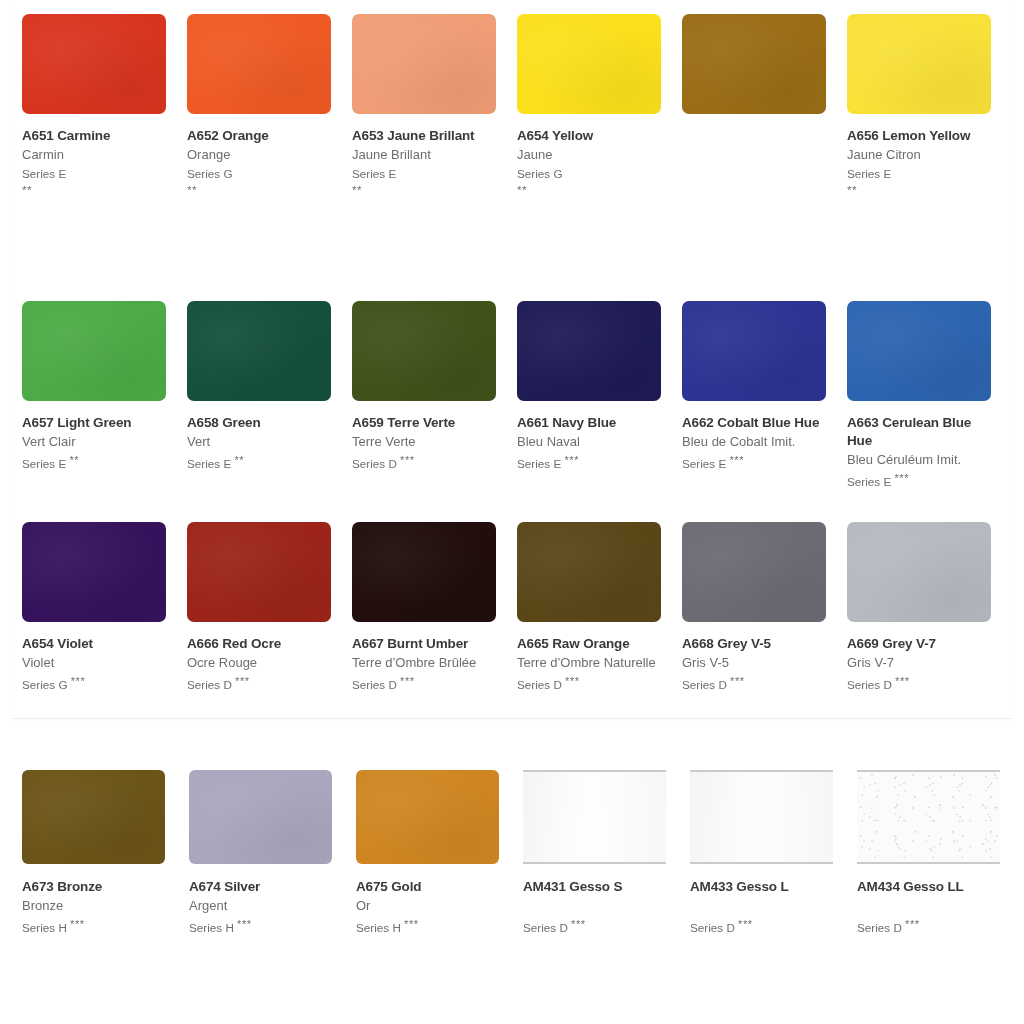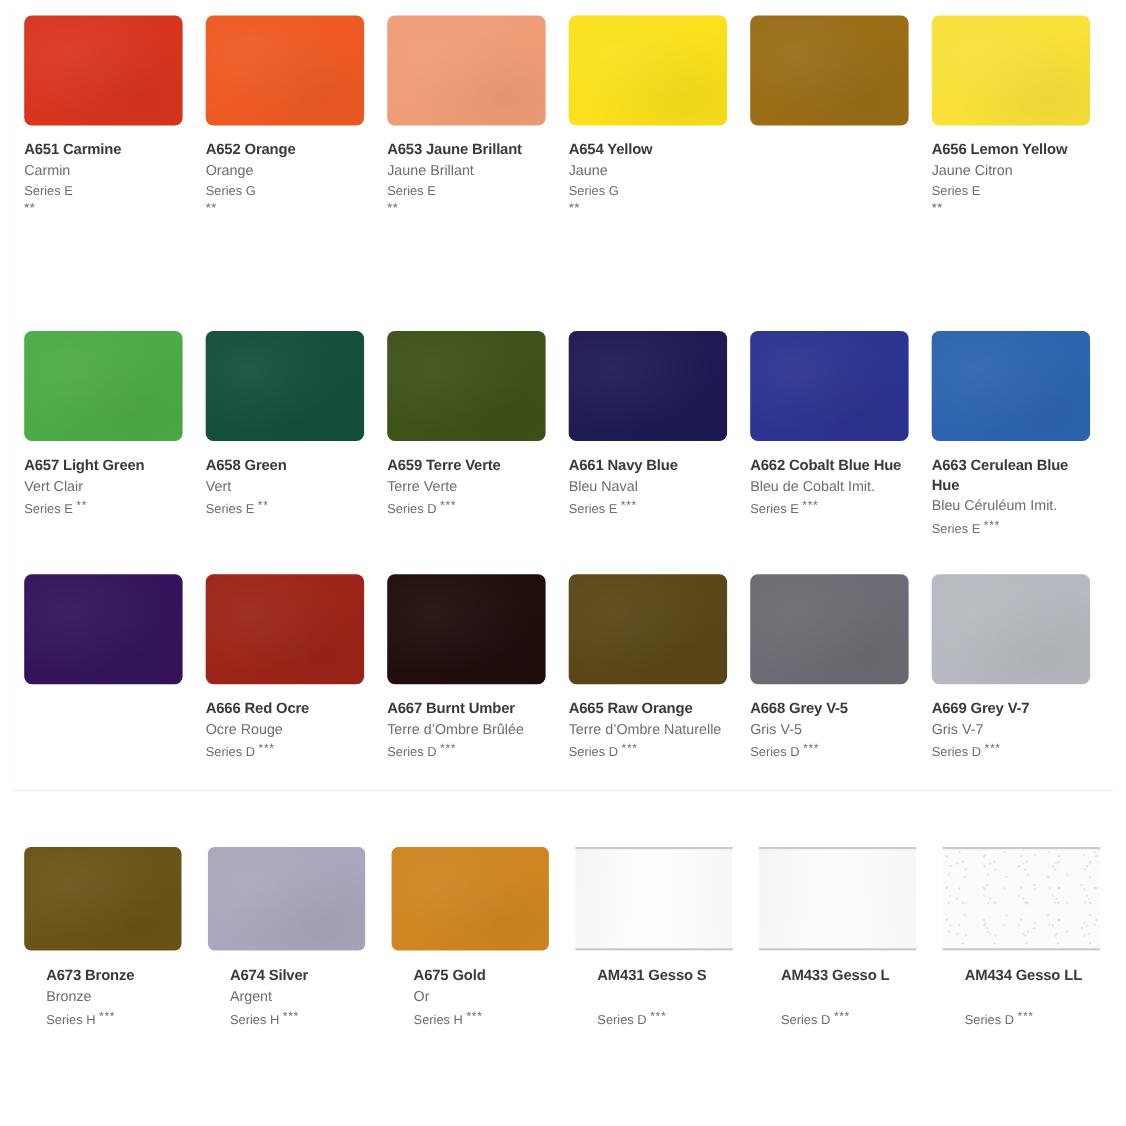--- a/index.html
+++ b/index.html
@@ -127,21 +127,21 @@
     box-sizing: border-box;
     padding-right: 24px;
   }
   .swatch-b {
     width: 143px;
     height: 94px;
     border-radius: 6px;
     position: relative;
     overflow: hidden;
   }
-  .meta-b { padding-top: 14px; margin-left: 20px; }
+  .meta-b { padding-top: 14px; }
 
   
   .gesso {
     background: #fdfdfd;
     border-radius: 0;
     border-top: 2px solid #c9cacc;
     border-bottom: 2px solid #c9cacc;
     box-sizing: border-box;
   }
   .gesso::after { background: none; }
@@ -279,20 +279,25 @@
         <div class="meta">
           <div class="name">A663 Cerulean Blue Hue</div>
           <div class="fr">Bleu Céruléum Imit.</div>
           <div class="series"><span>Series E</span> <span class="stars stars-sup">***</span></div>
         </div>
       </div>
     </div>
   <div class="grid row-a row3">
       <div class="cell">
         <div class="swatch" style="background: rgb(52, 19, 92);"></div>
+        <div class="meta">
+          <div class="name">A654 Violet</div>
+          <div class="fr">Violet</div>
+          <div class="series"><span>Series G</span> <span class="stars stars-sup">***</span></div>
+        </div>
       </div>
       <div class="cell">
         <div class="swatch" style="background: rgb(156, 36, 24);"></div>
         <div class="meta">
           <div class="name">A666 Red Ocre</div>
           <div class="fr">Ocre Rouge</div>
           <div class="series"><span>Series D</span> <span class="stars stars-sup">***</span></div>
         </div>
       </div>
       <div class="cell">

